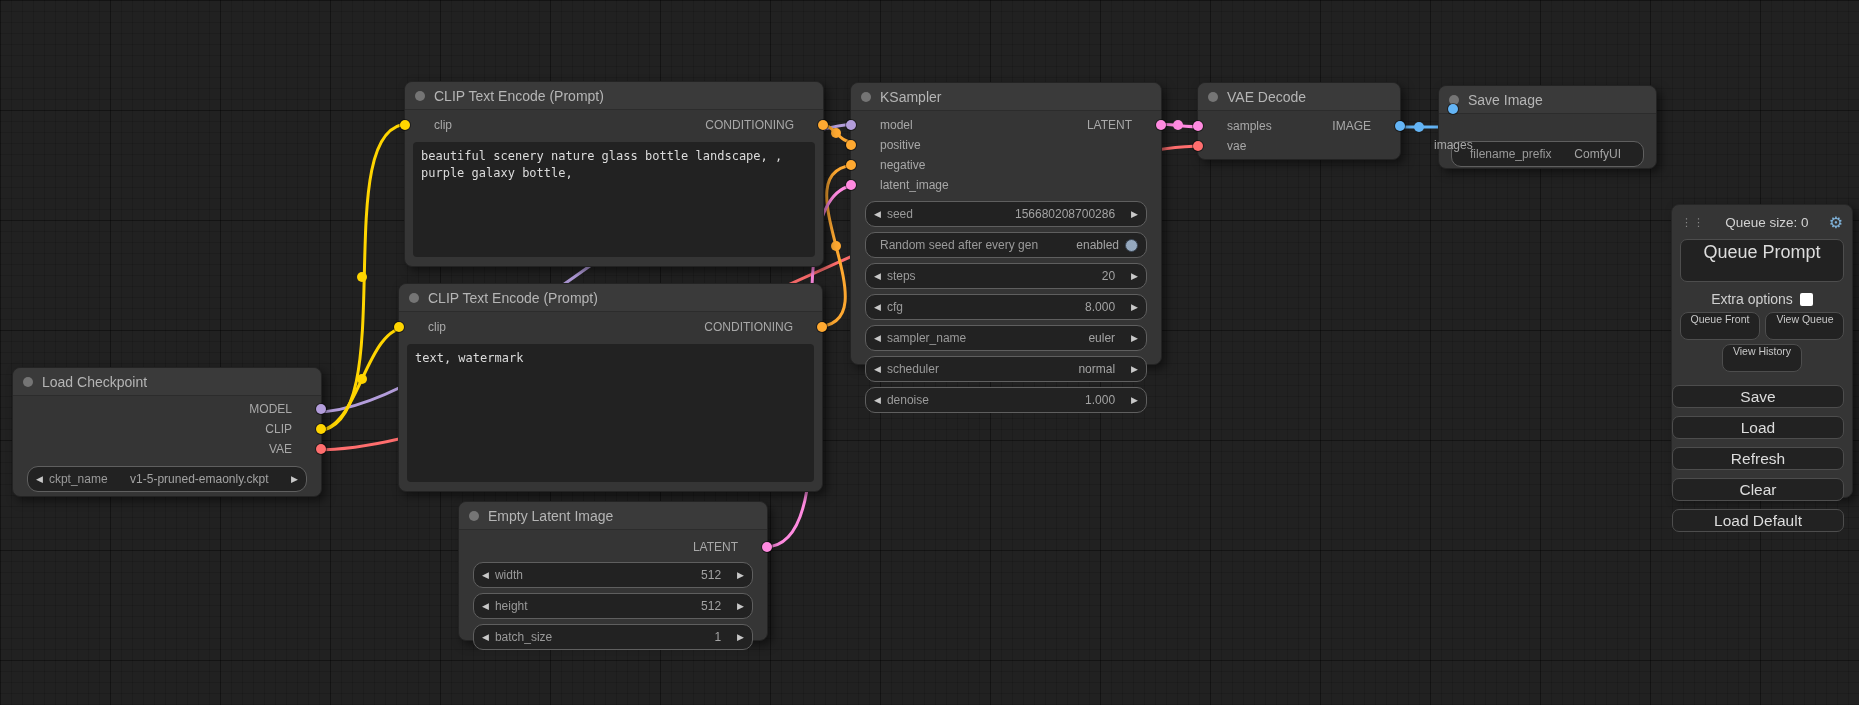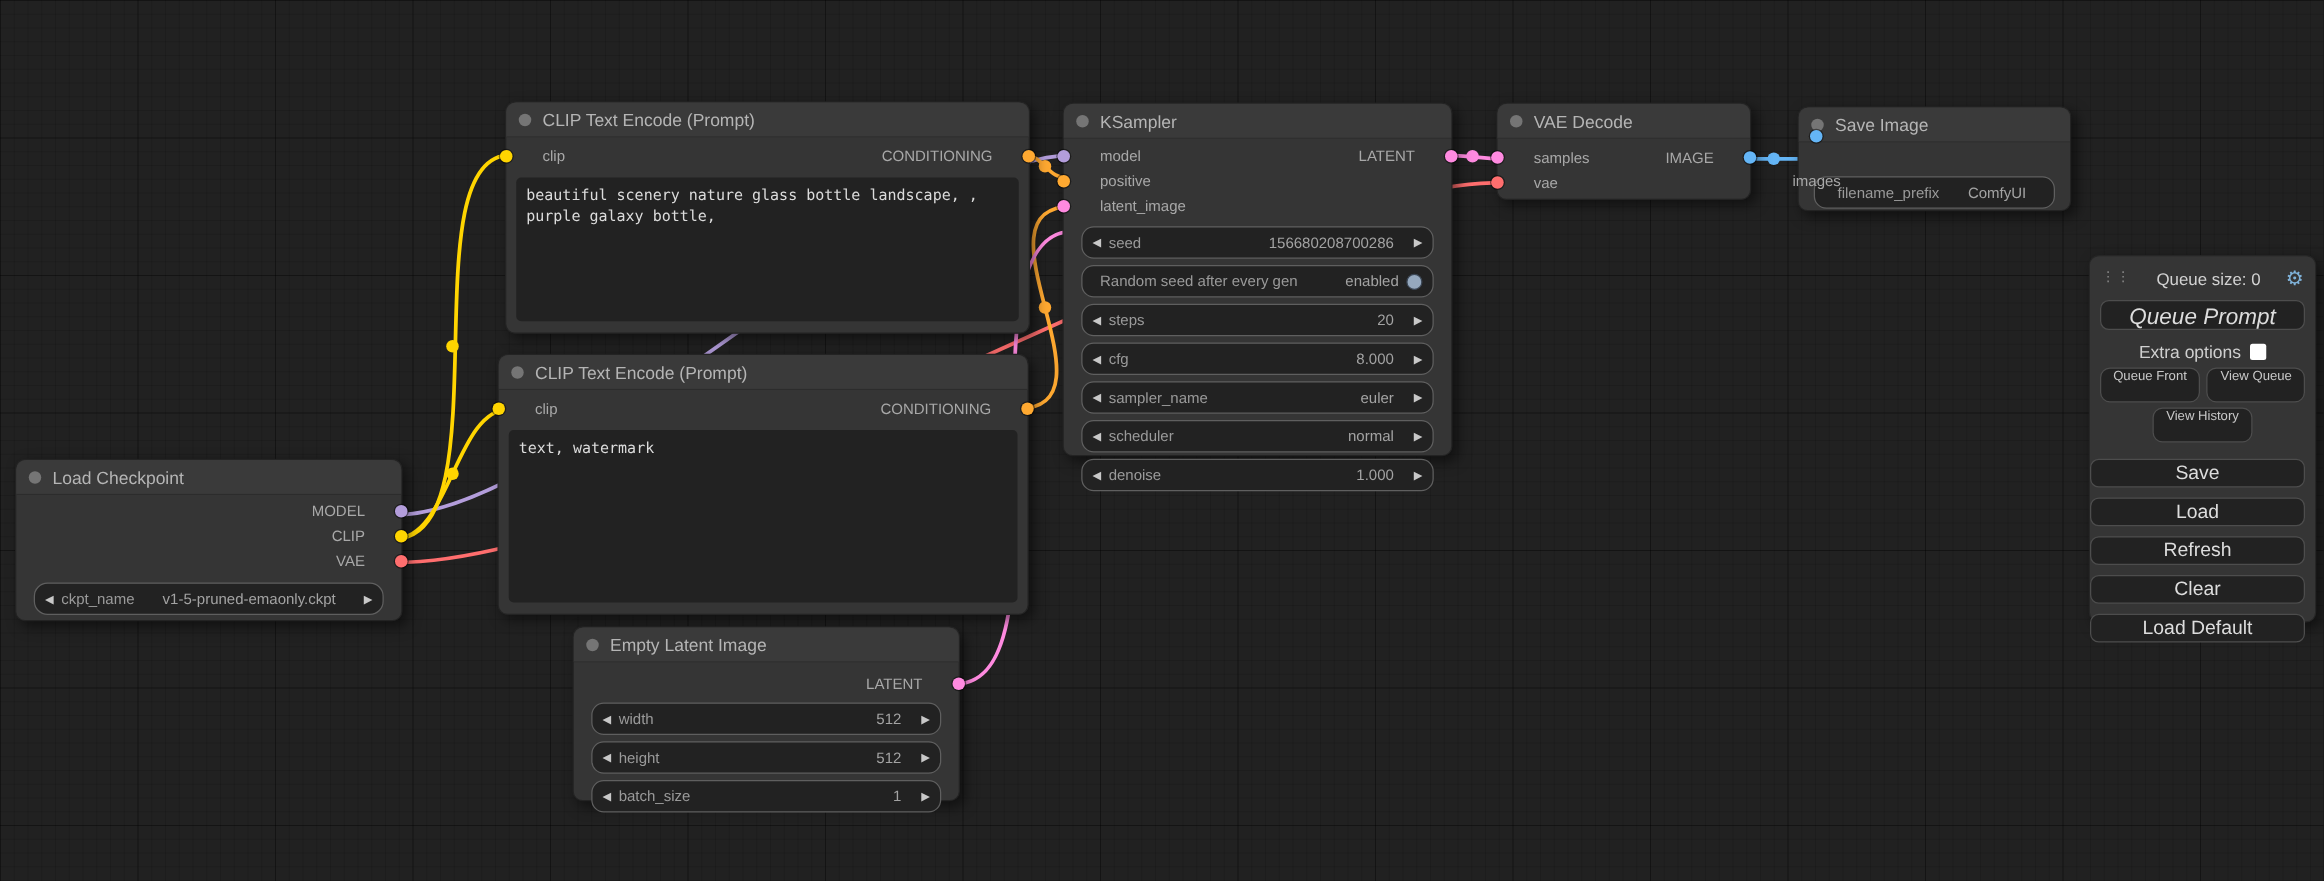--- a/index.html
+++ b/index.html
@@ -57,21 +57,21 @@
     background:#353535; border:1px solid #262626; border-radius:8px;
     box-shadow:4px 4px 10px rgba(0,0,0,.5); color:#cccccc;
   }
   .qheader { display:flex; align-items:center; padding:8px 9px 2px 9px; }
   .qgrip { color:#8a8a8a; font-size:11px; letter-spacing:1px; line-height:.9; cursor:grab; }
   .qsize { flex:1; text-align:center; font-size:13.5px; color:#d2d2d2; }
   .qbtn {
     display:block; background:#222222; border:1px solid #4d4d4d; border-radius:7px;
     color:#dddddd; text-align:center; cursor:pointer;
   }
-  .qbtn.big { margin:5px 8px 0 8px; height:24px; line-height:25px; font-size:18px;font-style:italic; }
+  .qbtn.big { margin:5px 8px 0 8px; height:43px; line-height:25px; font-size:18px; }
   .qbtn.mid { margin:0 8px 8px 0; height:23px; line-height:21px; font-size:15.5px; }
   .qextra { display:flex; align-items:center; justify-content:center; gap:7px; margin-top:9px; font-size:14px; color:#cfcfcf; }
   .qcheck { width:13px; height:13px; background:#ffffff; border-radius:2px; }
   .qsmallrow { display:flex; justify-content:center; gap:5px; margin-top:5px; }
   .qbtn.small { height:28px; line-height:12px; font-size:10.5px; border-radius:8px; padding:0 10px; color:#c8c8c8; }
   .qsep { height:7px; }
 </style>
 </head>
 <body>
 
@@ -211,20 +211,26 @@
         </span>
     </div>
     <div class="prow" style="padding:0 10px; margin-top:0;">
       <span class="port in" style="margin-left:-15px;">
           <i class="pdot" style="background: rgb(255, 169, 49);"></i>
           <span>positive</span>
         </span>
     </div>
     <div class="prow" style="padding:0 10px; margin-top:0;">
       <span class="port in" style="margin-left:-15px;">
+          <i class="pdot" style="background: rgb(255, 169, 49);"></i>
+          <span>negative</span>
+        </span>
+    </div>
+    <div class="prow" style="padding:0 10px; margin-top:0;">
+      <span class="port in" style="margin-left:-15px;">
           <i class="pdot" style="background: rgb(255, 138, 224);"></i>
           <span>latent_image</span>
         </span>
     </div>
     <div style="margin-top:6px;">
       <div class="widget">
         <span class="warr">◀</span>
         <span class="wlabel">seed</span>
         <span class="wvalue" style="margin-right:10px;">156680208700286</span>
         <span class="warr">▶</span>

